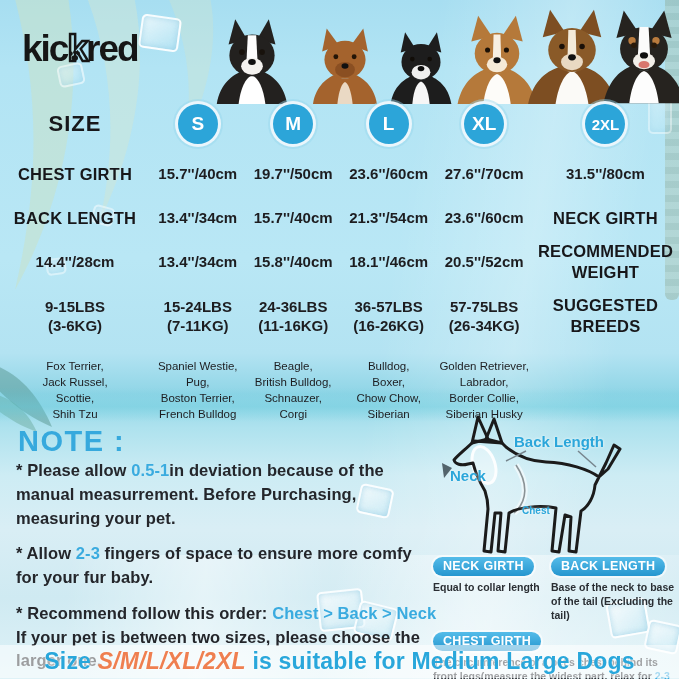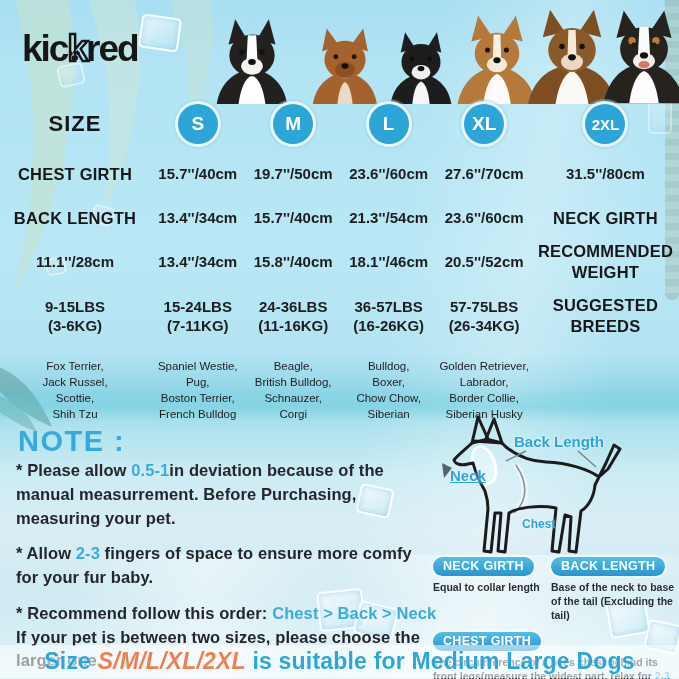--- a/index.html
+++ b/index.html
@@ -49,22 +49,22 @@
   .note-head{ position:absolute; left:18px; top:425px; font-size:29px; font-weight:800;
     color:#36a9dd; letter-spacing:1.5px; }
   .note-body{ position:absolute; left:16px; top:459px; width:432px; }
   .note-body p{ font-size:16.5px; font-weight:700; color:#24262b; line-height:1.44;
     margin:0 0 12px 0; white-space:pre-line; letter-spacing:.1px; }
   .hl{ color:#3aabdf; }
   
   .diagram{ position:absolute; left:428px; top:413px; width:252px; height:150px; }
   .dlabel{ position:absolute; font-weight:800; color:#2ba6da; text-shadow:0 0 3px rgba(255,255,255,.9); }
   .dl-back{ left:86px; top:20px; font-size:15px; }
-  .dl-neck{ left:22px; top:54px; font-size:15px;text-decoration:underline; }
-  .dl-chest{ left:94px; top:104px; font-size:12px; }
+  .dl-neck{ left:22px; top:54px; font-size:15px; }
+  .dl-chest{ left:94px; top:92px; font-size:10px; }
   
   .defs{ position:absolute; left:433px; top:556px; width:244px; }
   .def-grid{ display:grid; grid-template-columns:112px 1fr; column-gap:6px; }
   .badge{ display:inline-block; padding:2px 10px 3px; border-radius:999px; color:#fff;
     font-size:12.5px; font-weight:800; letter-spacing:.3px; white-space:nowrap;
     background:linear-gradient(180deg,#55bce9,#2596cf);
     box-shadow:0 0 0 2px rgba(255,255,255,.55); }
   .def-desc{ margin-top:4px; font-size:10.5px; font-weight:700; color:#2a2e33; line-height:1.35; }
   .def-chest{ margin-top:8px; }
   .def-chest .def-desc{ width:246px; }
@@ -213,21 +213,21 @@
     <div class="cell val">27.6''/70cm</div>
     <div class="cell val">31.5''/80cm</div>
 
     <div class="cell row-label">BACK LENGTH</div>
     <div class="cell val">13.4''/34cm</div>
     <div class="cell val">15.7''/40cm</div>
     <div class="cell val">21.3''/54cm</div>
     <div class="cell val">23.6''/60cm</div>
 
     <div class="cell row-label">NECK GIRTH</div>
-    <div class="cell val">11.1''/28cm</div>
+    <div class="cell val">14.4''/28cm</div>
     <div class="cell val">13.4''/34cm</div>
     <div class="cell val">15.8''/40cm</div>
     <div class="cell val">18.1''/46cm</div>
     <div class="cell val">20.5''/52cm</div>
 
     <div class="cell row-label">RECOMMENDED WEIGHT</div>
     <div class="cell val">9-15LBS
 (3-6KG)</div>
     <div class="cell val">15-24LBS
 (7-11KG)</div>

